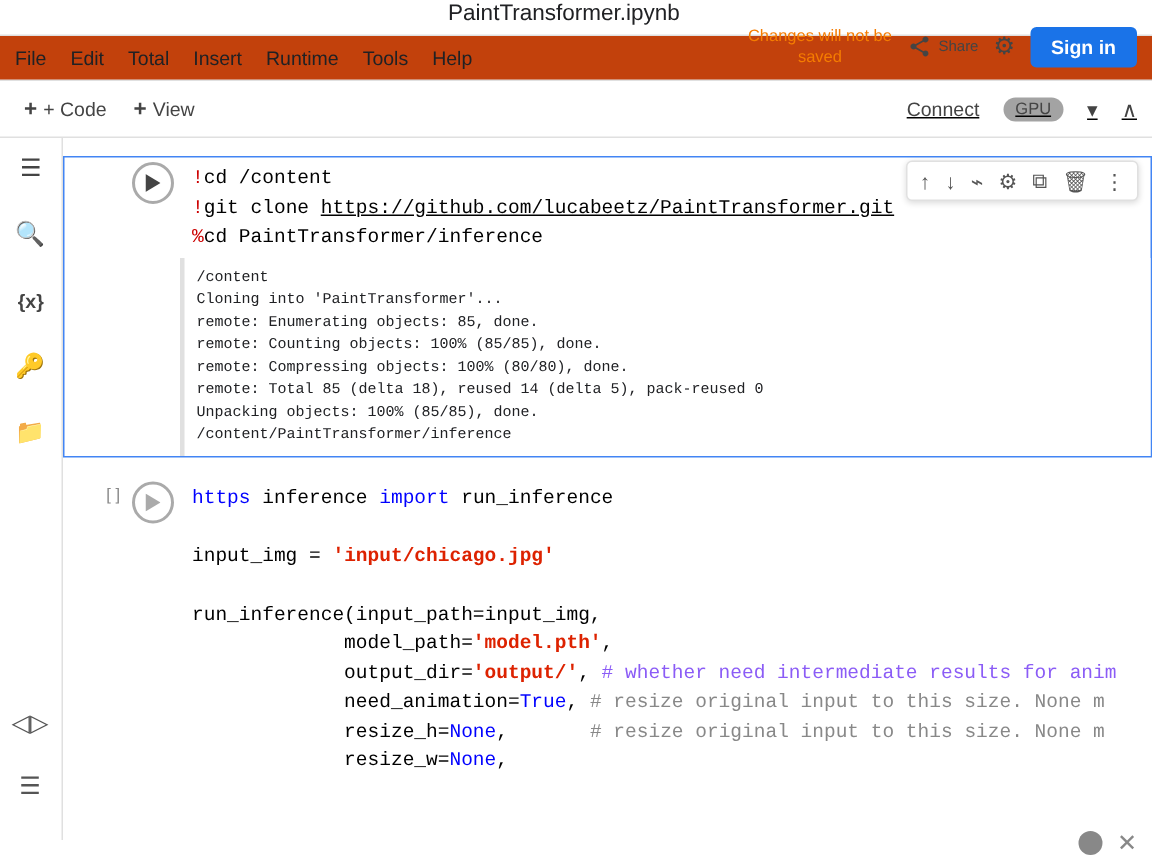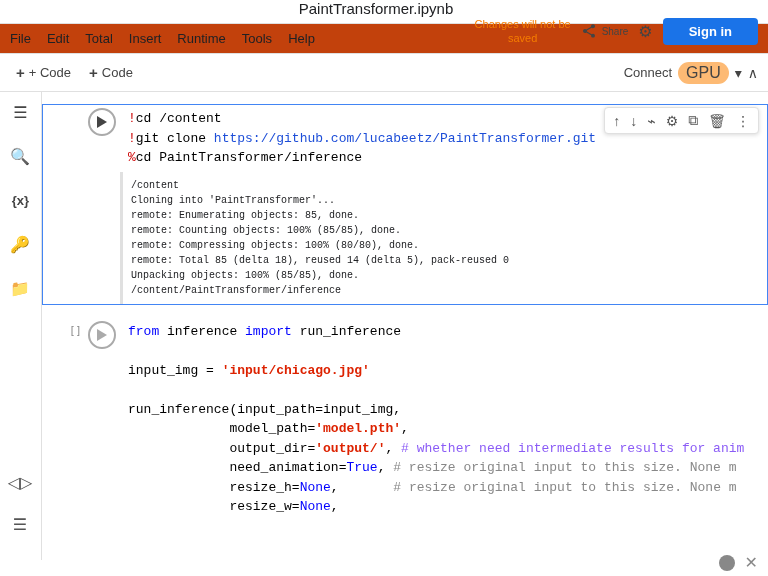--- a/index.html
+++ b/index.html
@@ -53,21 +53,21 @@
       border: none;
       cursor: pointer;
       color: #444;
       font-size: 16px;
     }
     .signin-btn {
       background: #1a73e8;
       color: #fff;
       border: none;
       border-radius: 4px;
-      padding: 6px 26px;
+      padding: 6px 14px;
       font-size: 13px;
       font-weight: bold;
       cursor: pointer;
     }
 
     
     .menu-bar {
       display: flex;
       align-items: center;
       height: 30px;
@@ -101,30 +101,31 @@
       cursor: pointer;
       background: none;
       border: none;
       padding: 4px 6px;
       border-radius: 4px;
     }
     .connect-area {
       margin-left: auto;
       display: flex;
       align-items: center;
-      gap: 6px;
+      gap: 16px;
+      text-decoration: underline;
     }
     .connect-label {
       font-size: 13px;
       color: #444;
     }
     .gpu-badge {
-      font-size: 16px;
-      color: #444;
-      background: #fdba74;
+      font-size: 11px;
+      color: #444;
+      background: #a3a3a3;
       padding: 2px 8px;
       border-radius: 12px;
     }
     .chevron-btn {
       background: none;
       border: none;
       cursor: pointer;
       font-size: 14px;
       color: #444;
     }
@@ -234,21 +235,21 @@
 
     
     .code-block {
       font-family: 'Courier New', Courier, monospace;
       font-size: 13px;
       line-height: 1.5;
       white-space: pre;
     }
     .kw-blue { color: #0000ff; }
     .kw-red { color: #cc0000; }
-    .kw-link { color: #1d4ed8; }
+    .kw-link { color: #000000; text-decoration: underline; }
     .kw-string { color: #dd2200; font-weight: bold; }
 
     
     .output-area {
       margin-left: 77px;
       padding: 6px 8px;
       font-family: 'Courier New', Courier, monospace;
       font-size: 10px;
       color: #202124;
       line-height: 1.5;
@@ -324,21 +325,21 @@
   <span class="menu-item">Help</span>
 </div>
 
 <div class="toolbar">
   <button class="toolbar-btn">
     <span style="font-size:15px;font-weight:bold;">+</span>
     <span>+ Code</span>
   </button>
   <button class="toolbar-btn">
     <span style="font-size:15px;font-weight:bold;">+</span>
-    <span>Code</span>
+    <span>View</span>
   </button>
   <div class="connect-area">
     <span class="connect-label">Connect</span>
     <span class="gpu-badge">GPU</span>
     <button class="chevron-btn">▾</button>
     <button class="chevron-btn">∧</button>
   </div>
 </div>
 
 <div class="main-content">
@@ -391,21 +392,21 @@
 
     <div class="cell" style="margin-top:12px;">
       <div class="cell-row">
         <div class="cell-number" style="color:#888;">[ ]</div>
         <button class="run-btn">
           <svg width="10" height="12" viewBox="0 0 10 12">
             <path d="M0 0 L10 6 L0 12 Z" fill="#aaa"></path>
           </svg>
         </button>
         <div class="cell-content">
-          <div class="code-block"><span class="kw-blue">from</span> inference <span class="kw-blue">import</span> run_inference
+          <div class="code-block"><span class="kw-blue">https</span> inference <span class="kw-blue">import</span> run_inference
 
 input_img = <span class="kw-string">'input/chicago.jpg'</span>
 
 run_inference(input_path=input_img,
              model_path=<span class="kw-string">'model.pth'</span>,
              output_dir=<span class="kw-string">'output/'</span>, <span style="color:#8b5cf6;text-align:right;"># whether need intermediate results for anim</span>
              need_animation=<span class="kw-blue">True</span>, <span style="color:#888;"># resize original input to this size. None m</span>
              resize_h=<span class="kw-blue">None</span>,       <span style="color:#888;"># resize original input to this size. None m</span>
              resize_w=<span class="kw-blue">None</span>,</div>
         </div>

